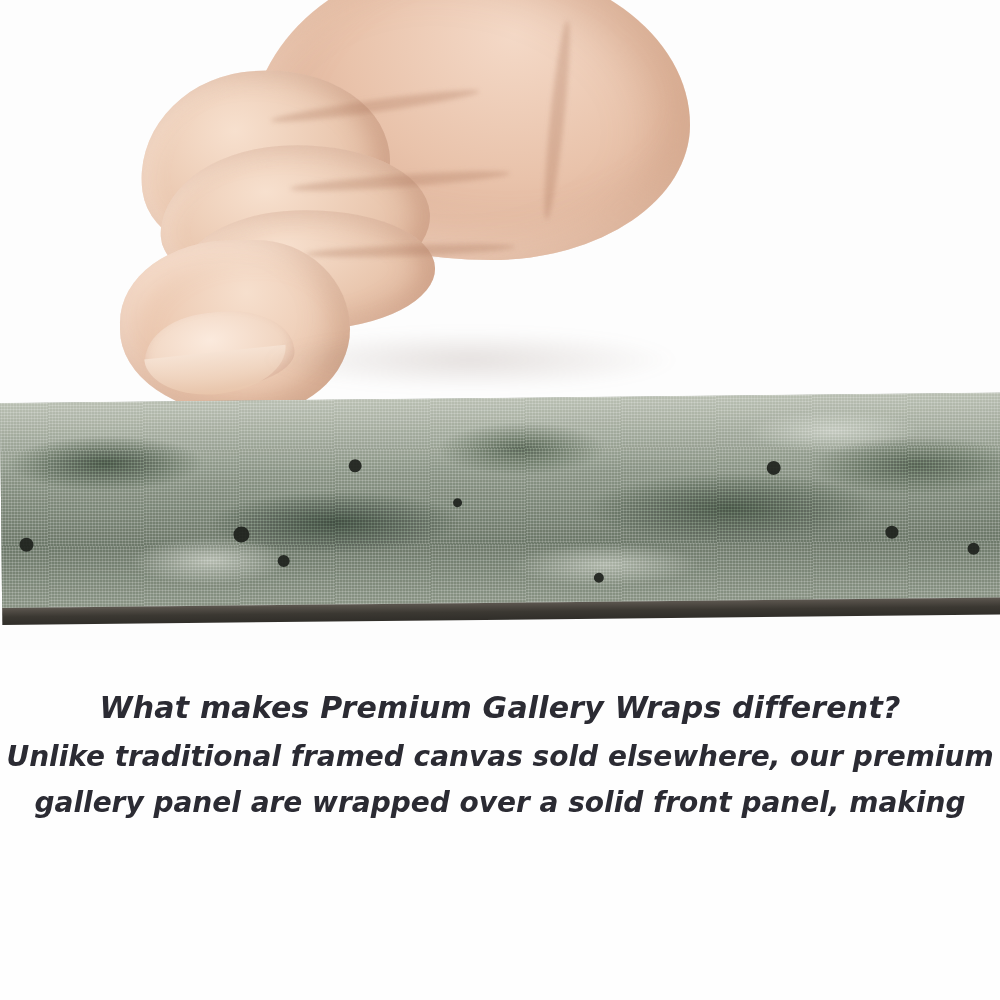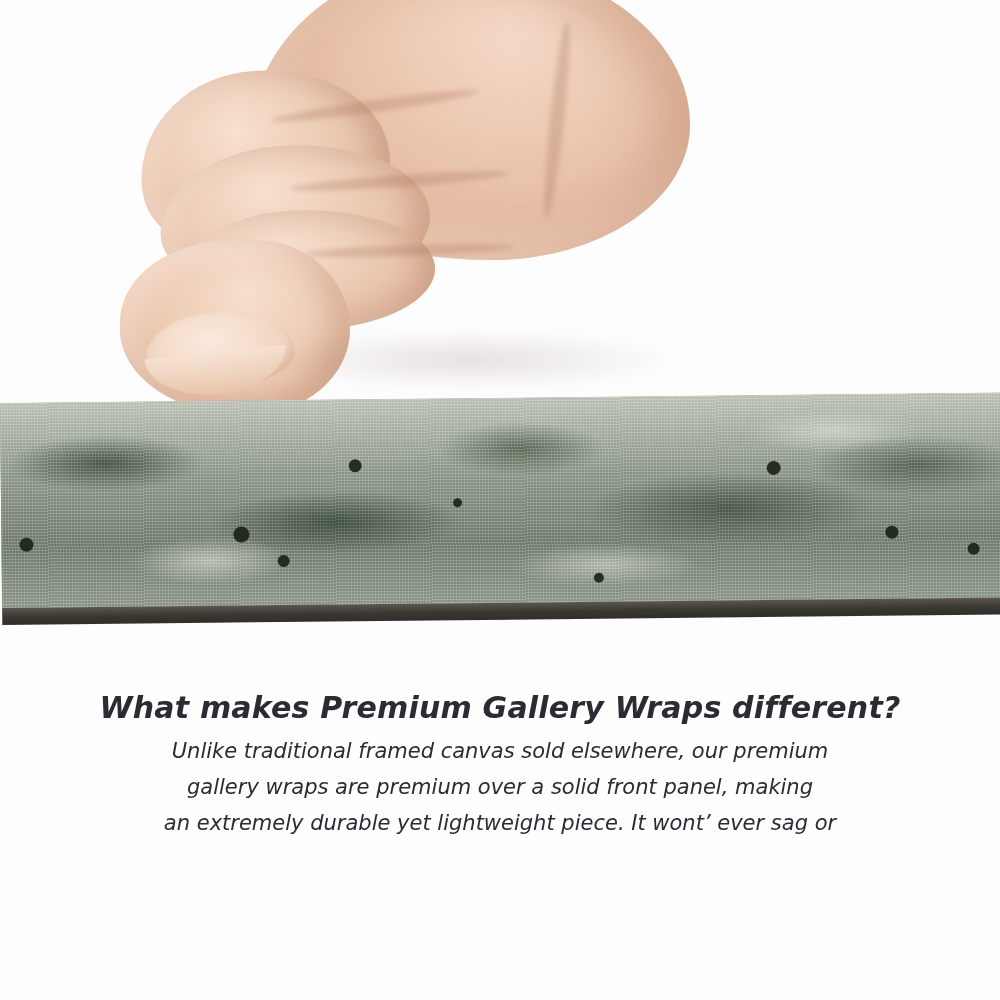--- a/index.html
+++ b/index.html
@@ -188,23 +188,23 @@
     font-style: italic;
   }
   .caption-title {
     font-size: 30px;
     font-weight: 700;
     letter-spacing: .2px;
     margin: 0 0 12px 0;
   }
   .caption-body p {
     margin: 0 0 6px 0;
-    font-size: 21px;
+    font-size: 28px;
     line-height: 1.42;
-    font-weight: 400;
+    font-weight: 700;
   }
 </style>
 </head>
 <body>
 
 <div class="scene">
 
   <div class="photo-area">
 
     <div class="hand">
@@ -238,18 +238,17 @@
 
       <div class="canvas-edge"></div>
     </div>
 
   </div>
 
   <div class="caption">
     <div class="caption-title">What makes Premium Gallery Wraps different?</div>
     <div class="caption-body">
       <p>Unlike traditional framed canvas sold elsewhere, our premium</p>
-      <p>gallery wraps are premium over a solid front panel, making</p>
-      <p>an extremely durable yet lightweight piece. It wont’ ever sag or</p>
+      <p>gallery panel are wrapped over a solid front panel, making</p>
     </div>
   </div>
 
 </div>
 
 </body></html>

